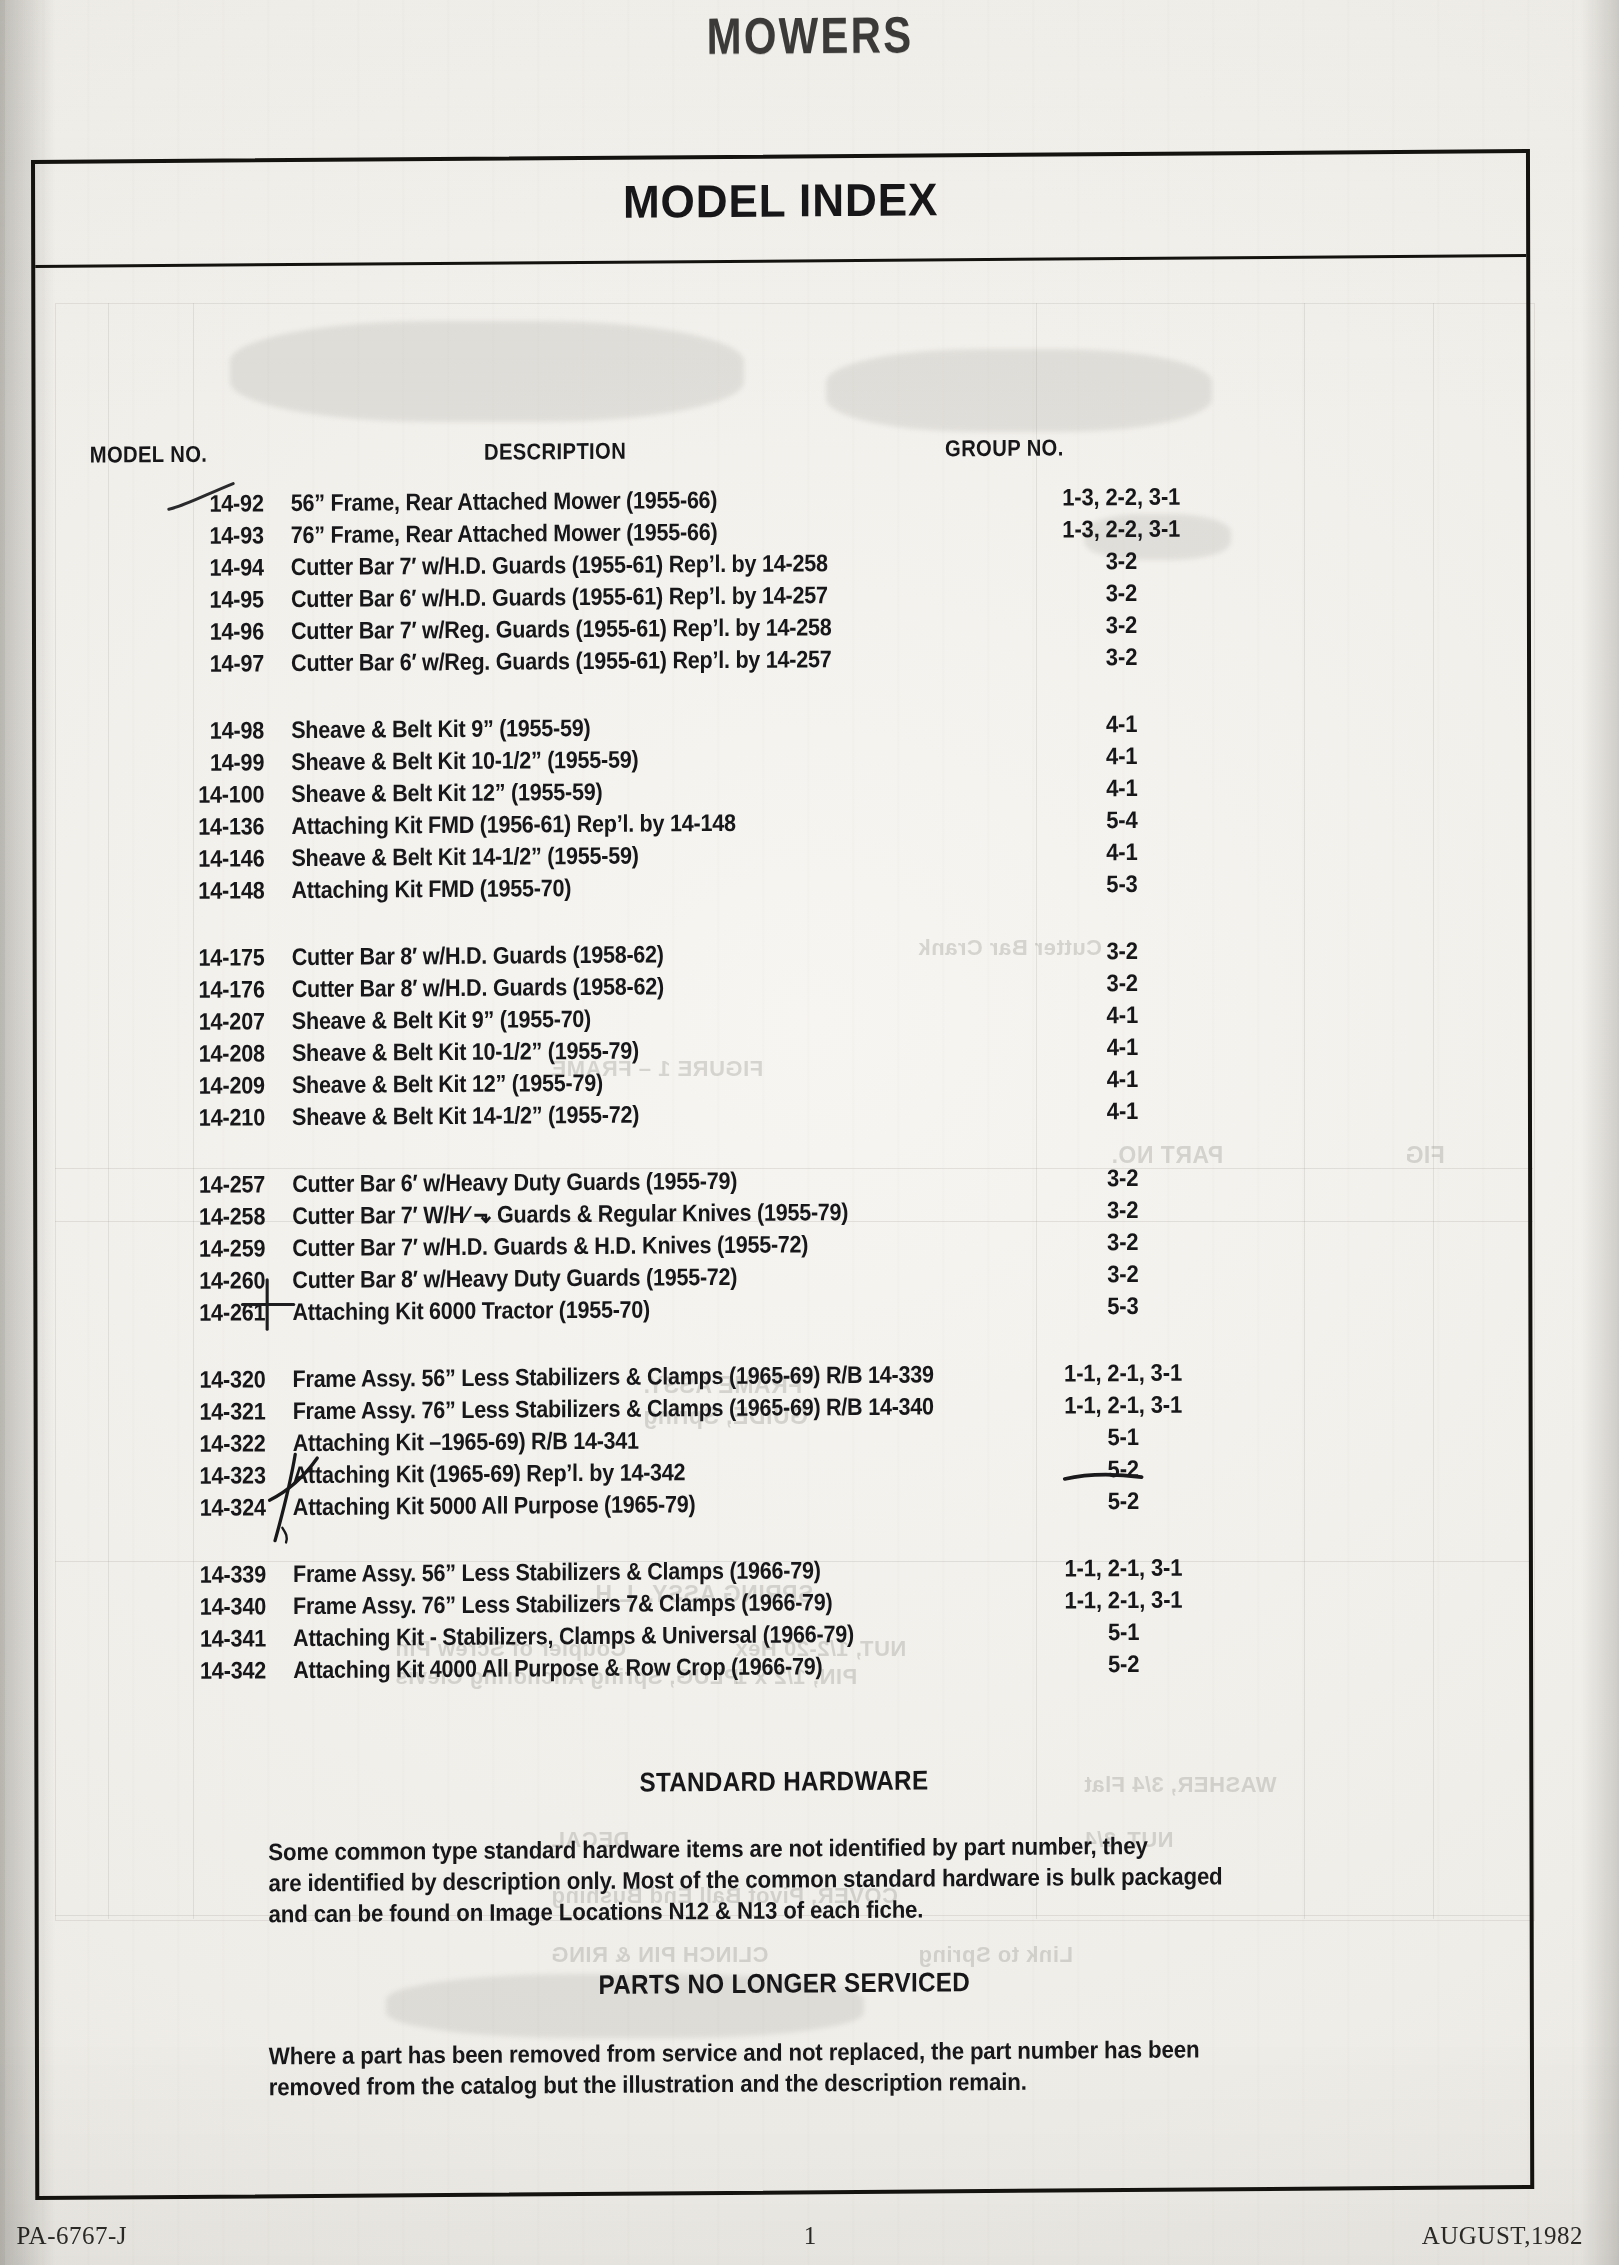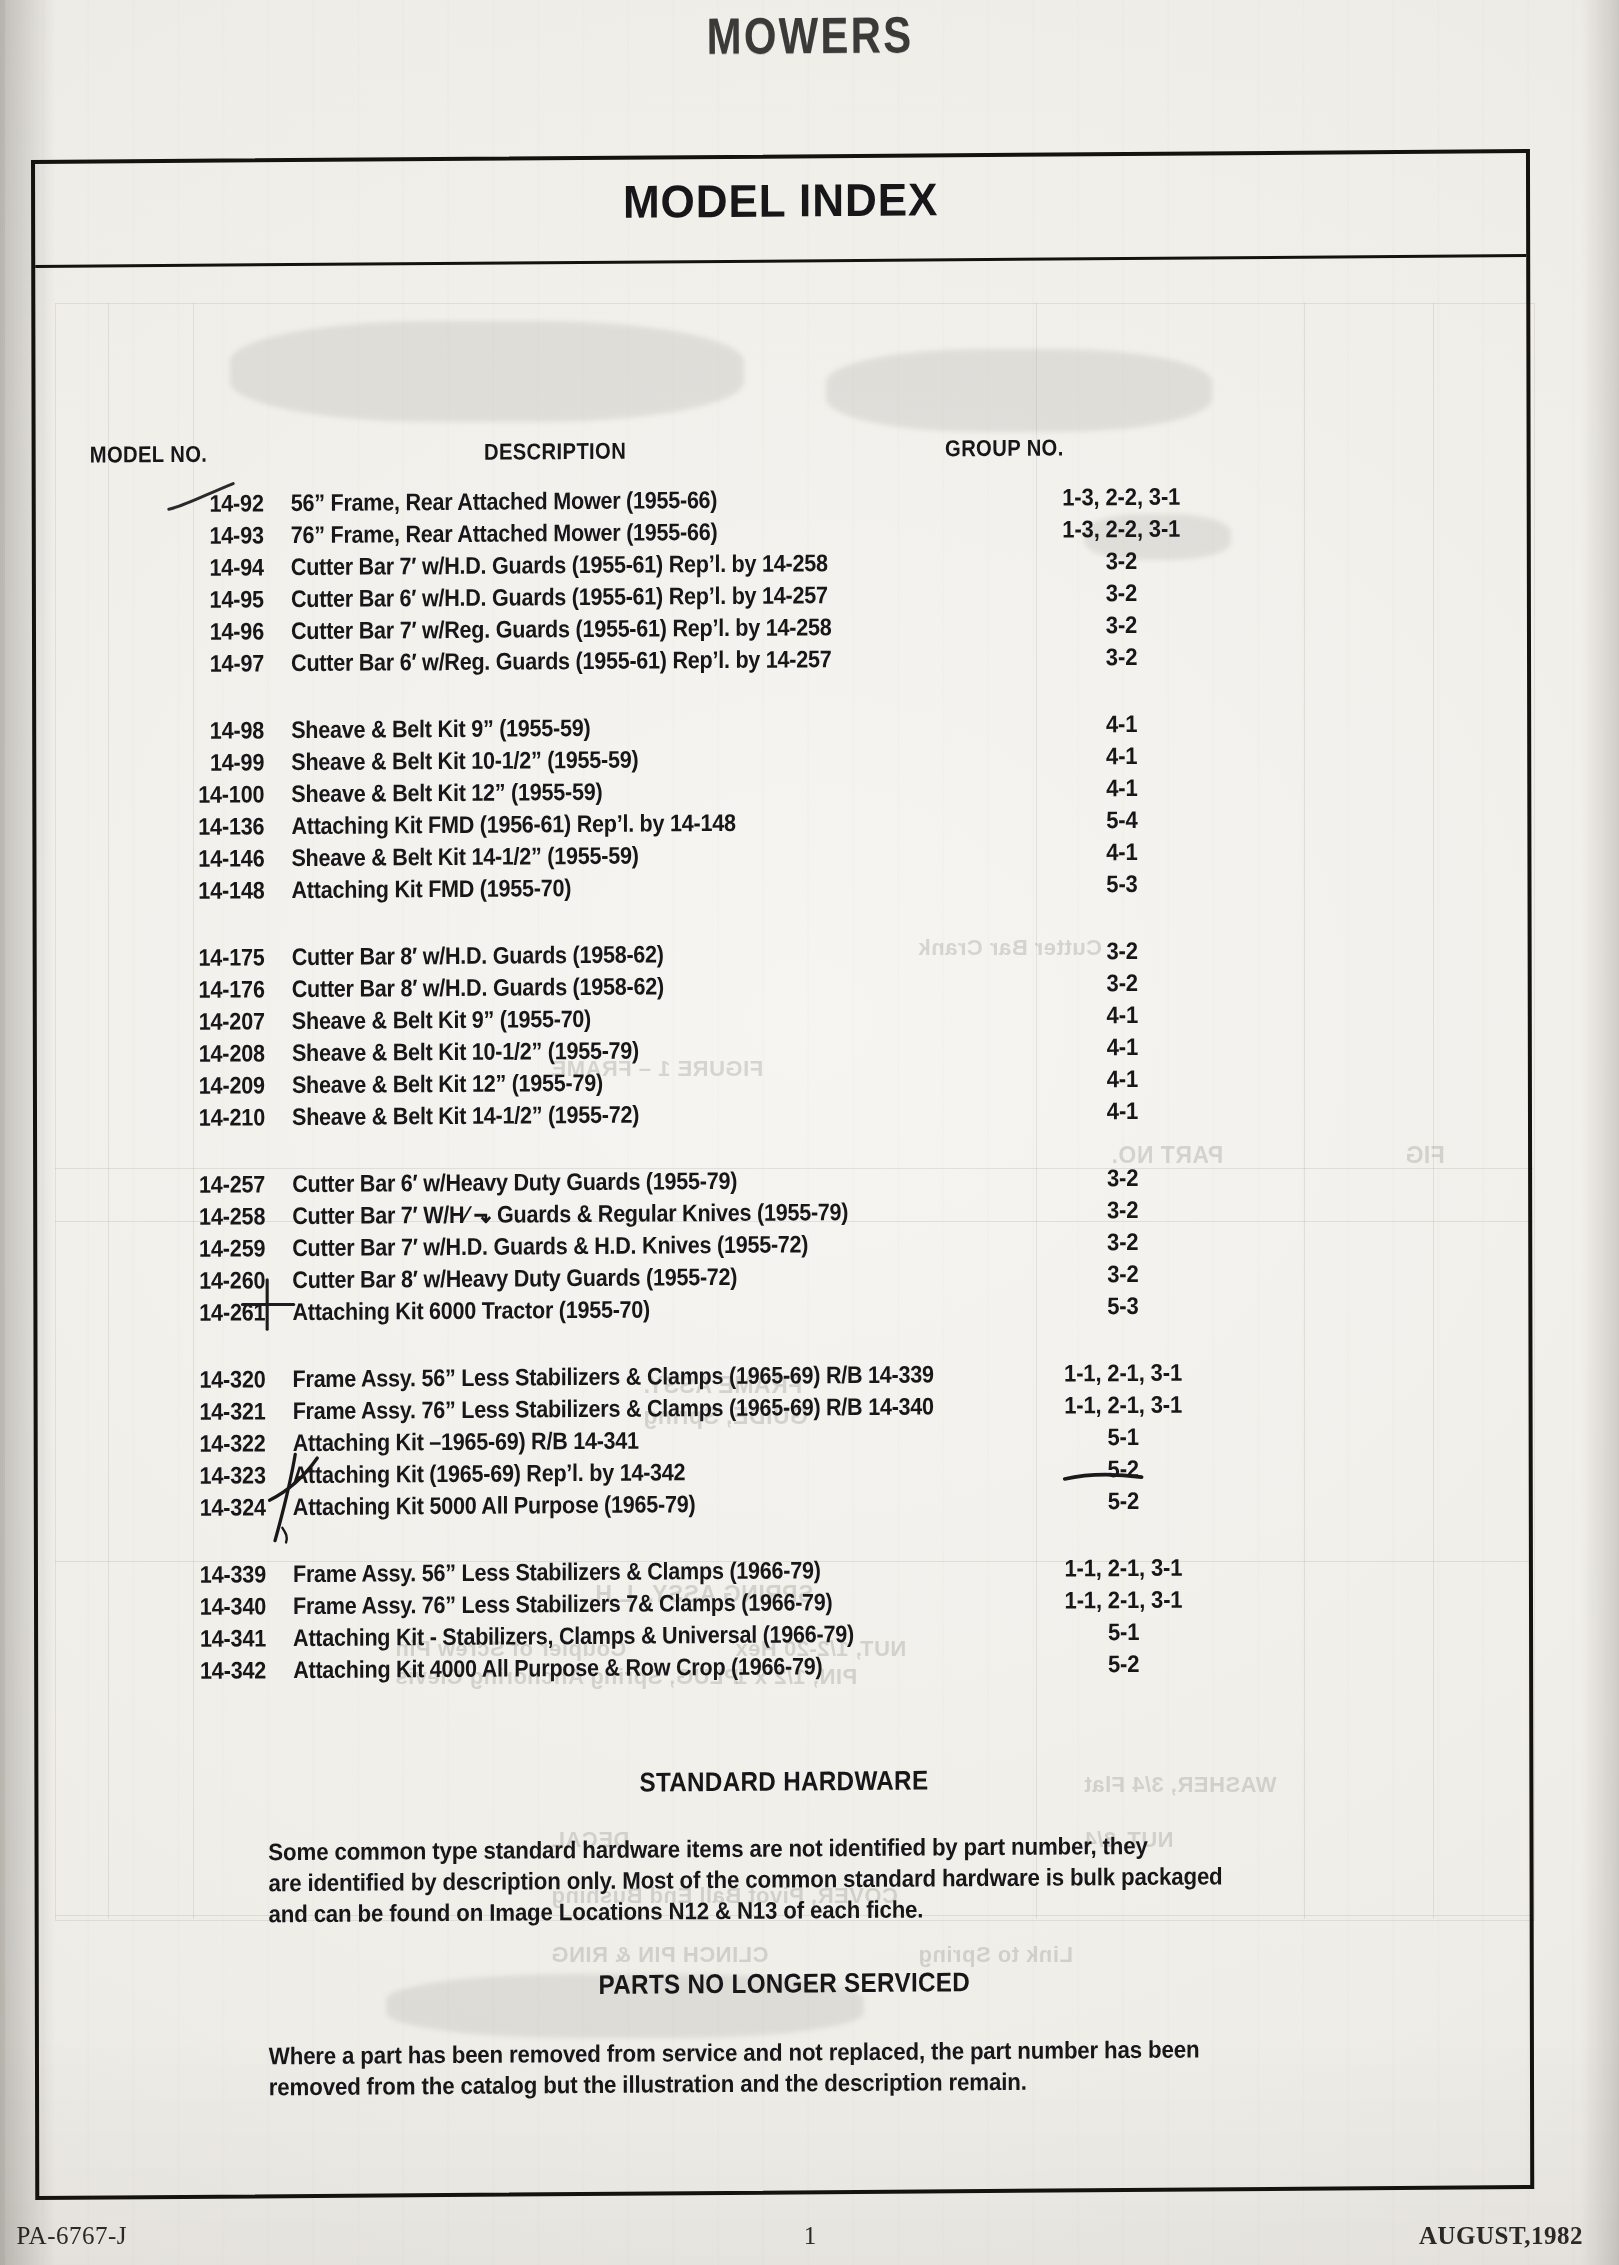--- a/index.html
+++ b/index.html
@@ -175,21 +175,21 @@
   .pen{position:absolute;pointer-events:none;}
 
   
   #footer{
     position:absolute;left:0;top:2222px;width:1620px;height:44px;
     font-family:"Liberation Serif",serif;
     font-size:25px;color:#2b2a27;
   }
   #footer .f-left{position:absolute;left:16.5px;top:0;letter-spacing:0.5px;}
   #footer .f-center{position:absolute;left:0;width:1620px;text-align:center;top:0;}
-  #footer .f-right{position:absolute;right:37px;top:0;letter-spacing:0.5px;font-weight:bold;}
+  #footer .f-right{position:absolute;right:37px;top:0;letter-spacing:0.5px;}
 </style>
 </head>
 <body>
 
 <div id="page">
 
   <div class="streaks"></div>
 
   <div>
     <div class="ghost-grid" style="left:55px;top:303px;width:1478px;height:1616px;"></div>

